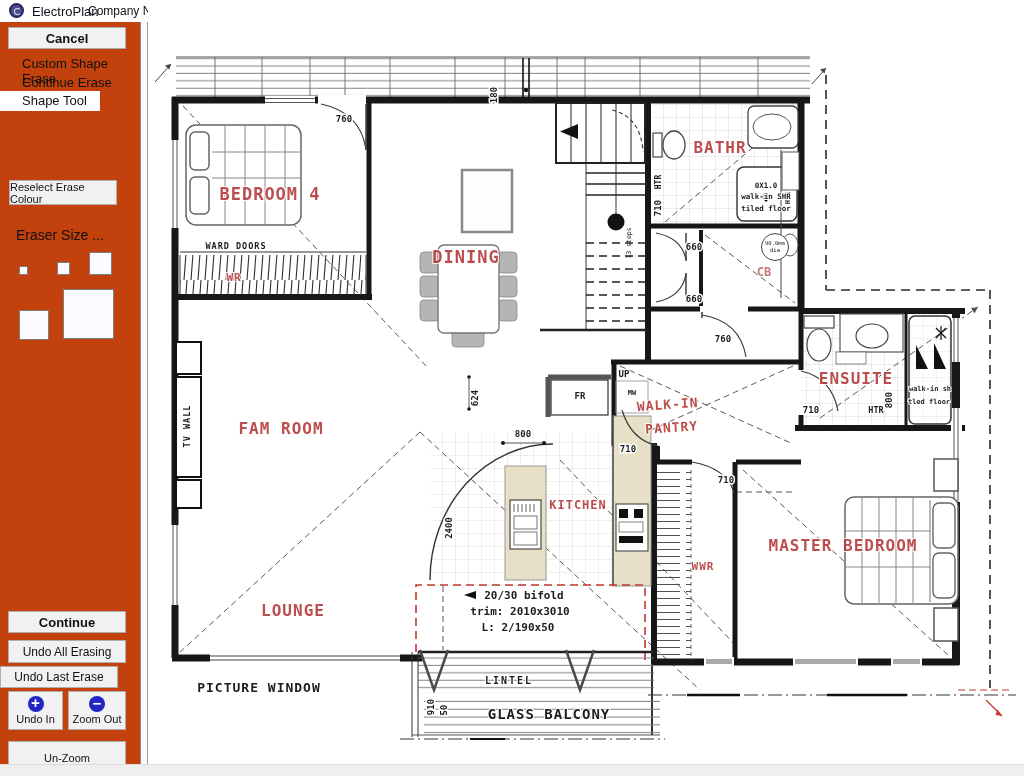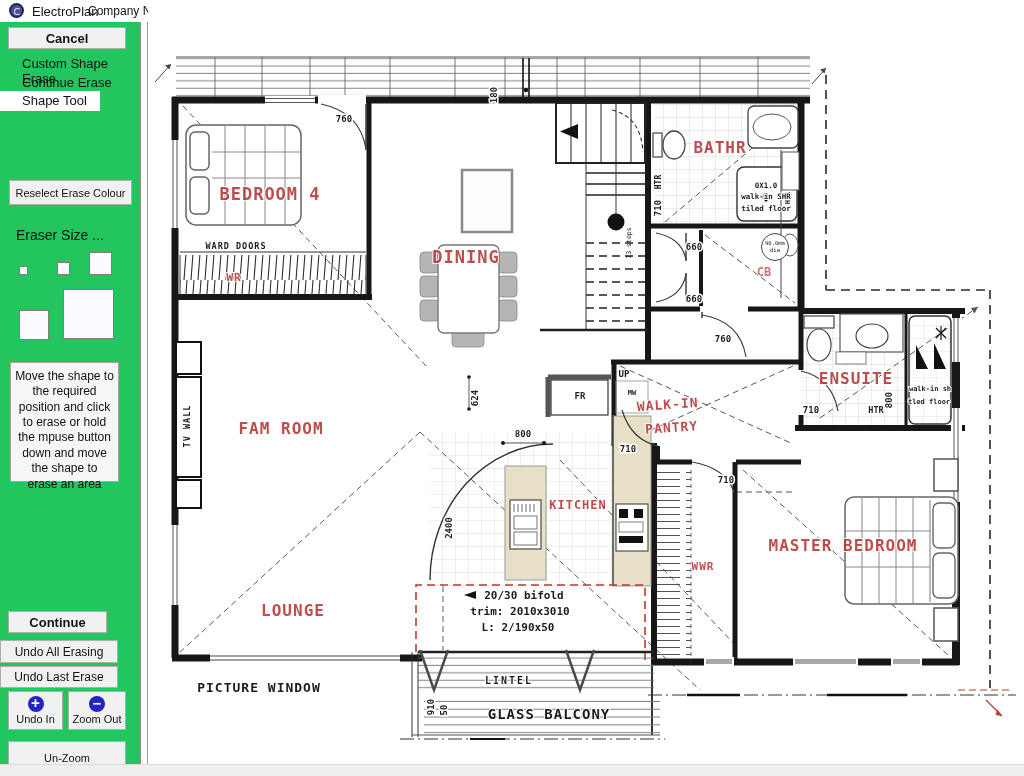--- a/index.html
+++ b/index.html
@@ -4,21 +4,21 @@
 <style>
   html,body{margin:0;padding:0;background:#fff;width:1024px;height:776px;
     font-family:"Liberation Sans",sans-serif;overflow:hidden;position:relative;}
   .titlebar{position:absolute;left:0;top:0;width:1024px;height:22px;background:#fff;}
   .appicon{position:absolute;left:9px;top:3px;width:15px;height:15px;border-radius:50%;
     background:#4d4d8f;border:2px solid #26265e;box-sizing:border-box;}
   .appicon:after{content:"";position:absolute;left:3px;top:3px;width:5px;height:5px;
     border-radius:50%;border:1.5px solid #dcdcf0;border-right-color:transparent;}
   .apptitle{position:absolute;left:32px;top:4px;font-size:13px;color:#101018;}
   .companyname{position:absolute;left:88px;top:4px;font-size:12px;color:#101018;}
-  .sidebar{position:absolute;left:0;top:22px;width:140px;height:742px;background:#22c55e;}
+  .sidebar{position:absolute;left:0;top:22px;width:140px;height:742px;background:#c2410c;}
   .btn{position:absolute;background:#f2f1f1;border:1px solid #aeaeae;box-sizing:border-box;
     font-size:12px;color:#111;display:flex;align-items:center;justify-content:center;
     cursor:default;font-family:"Liberation Sans",sans-serif;}
   .btn.bold{font-weight:bold;font-size:13px;}
   .modelbl{position:absolute;left:22px;font-size:13px;font-weight:normal;color:#111;}
   .modetab{position:absolute;left:0;width:100px;height:20px;background:#fff;}
   .sizesq{position:absolute;background:#fcfbff;border:1px solid #7d7d7d;box-sizing:border-box;}
   .instr{position:absolute;left:10px;top:362px;width:109px;height:120px;background:#f7f6f6;
     border:1px solid #a5a5a5;box-sizing:border-box;font-size:12px;color:#111;
     text-align:center;padding:6px 4px;line-height:1.28;}
@@ -53,34 +53,33 @@
   <div class="companyname">Company Name</div>
 </div>
 
 <div class="sidebar">
   <div class="btn bold" style="left:8px;top:5px;width:118px;height:22px;">Cancel</div>
   <div class="modetab" style="top:69px;"></div>
   <div class="modelbl" style="top:34px;">Custom Shape Erase</div>
   <div class="modelbl" style="top:53px;">Continue Erase</div>
   <div class="modelbl" style="top:71px;">Shape Tool</div>
 
-  <div class="btn" style="left:9px;top:158px;width:123px;height:25px;font-size:11px;">Reselect Erase Colour</div>
+  <div class="btn" style="left:9px;top:158px;width:108px;height:25px;font-size:11px;">Reselect Erase Colour</div>
 
   <div style="position:absolute;left:16px;top:205px;font-size:14px;color:#111;">Eraser Size ...</div>
 
   <div class="sizesq" style="left:19px;top:244px;width:9px;height:9px;"></div>
   <div class="sizesq" style="left:57px;top:240px;width:13px;height:13px;"></div>
   <div class="sizesq" style="left:89px;top:230px;width:23px;height:23px;"></div>
   <div class="sizesq" style="left:19px;top:288px;width:30px;height:30px;"></div>
   <div class="sizesq" style="left:63px;top:267px;width:51px;height:50px;"></div>
 
-  <div class="instr" style="top:340px;">Move the shape to the required position and click to erase or hold the mpuse button down and move the shape to erase an area</div>
-
-  <div class="btn bold" style="left:8px;top:589px;width:99px;height:22px;">Continue</div>
-  <div class="btn" style="left:0;top:618px;width:118px;height:23px;">Undo All Erasing</div>
+
+  <div class="btn bold" style="left:8px;top:589px;width:118px;height:22px;">Continue</div>
+  <div class="btn" style="left:8px;top:618px;width:118px;height:23px;">Undo All Erasing</div>
   <div class="btn" style="left:0;top:644px;width:118px;height:22px;">Undo Last Erase</div>
 
   <div class="zbtn" style="left:8px;top:669px;width:55px;height:39px;">
     <span class="zico">+</span>
     <span>Undo In</span>
   </div>
   <div class="zbtn" style="left:68px;top:669px;width:58px;height:39px;">
     <span class="zico">−</span>
     <span>Zoom Out</span>
   </div>

